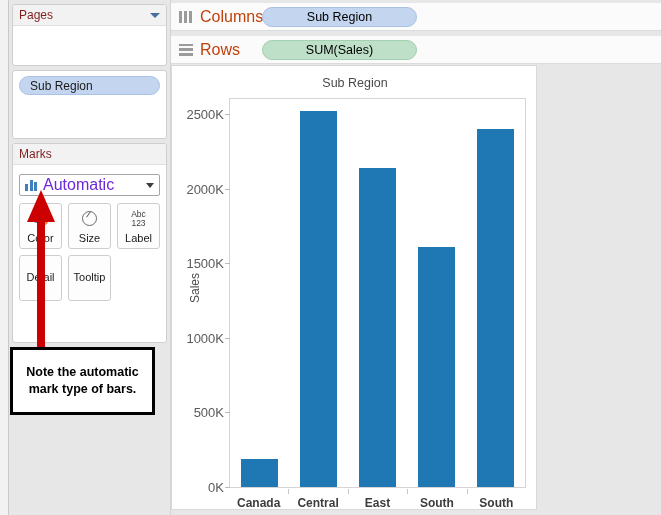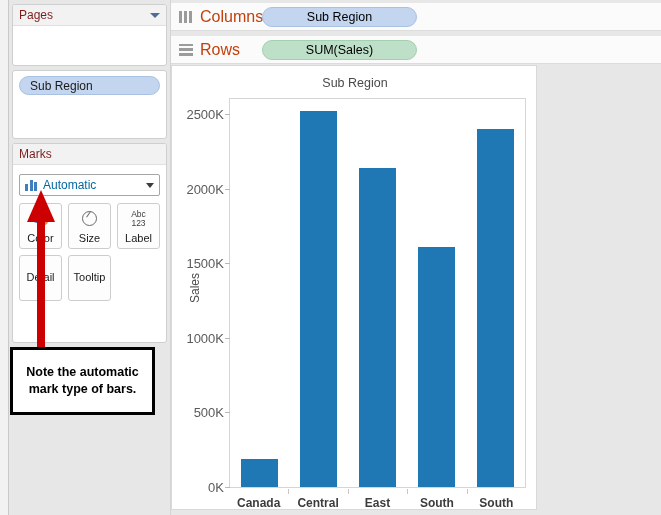--- a/index.html
+++ b/index.html
@@ -111,21 +111,21 @@
     display: inline-flex;
     align-items: flex-end;
     height: 12px;
     gap: 1.5px;
     margin-right: 6px;
   }
   .bar-icon i { display: block; width: 3px; background: #3f7fbf; }
   .bar-icon i:nth-child(1) { height: 7px; }
   .bar-icon i:nth-child(2) { height: 11px; }
   .bar-icon i:nth-child(3) { height: 9px; }
-  #marks-dropdown-label { font-size: 12px; color: #0369a1; flex: 1; }
+  #marks-dropdown-label { font-size: 16px; color: #6d28d9; flex: 1; }
   .select-chevron {
     width: 0; height: 0;
     border-left: 4px solid transparent;
     border-right: 4px solid transparent;
     border-top: 5px solid #3c3c3c;
   }
 
   #marks-buttons {
     margin-top: 7px;
     display: flex;

